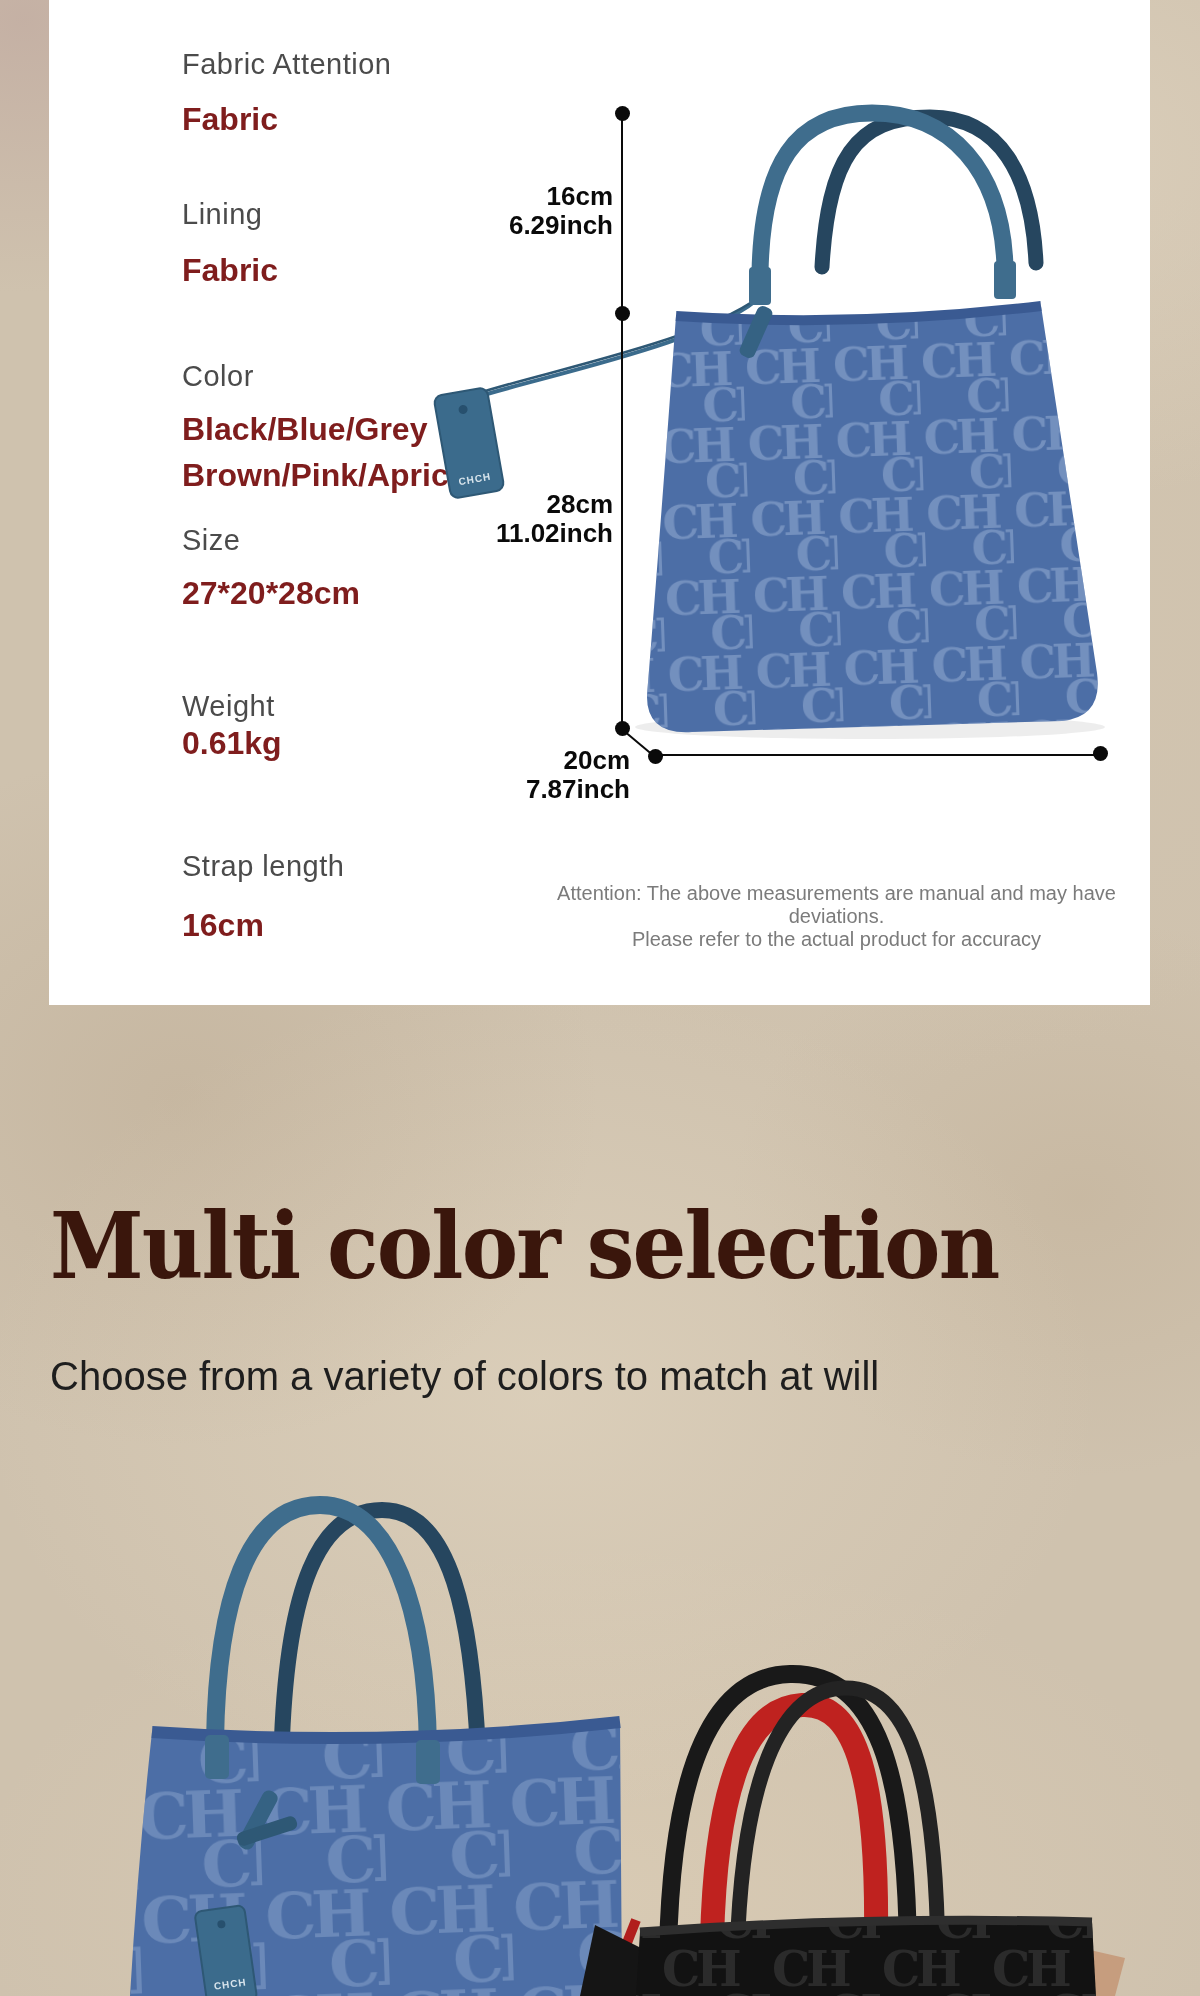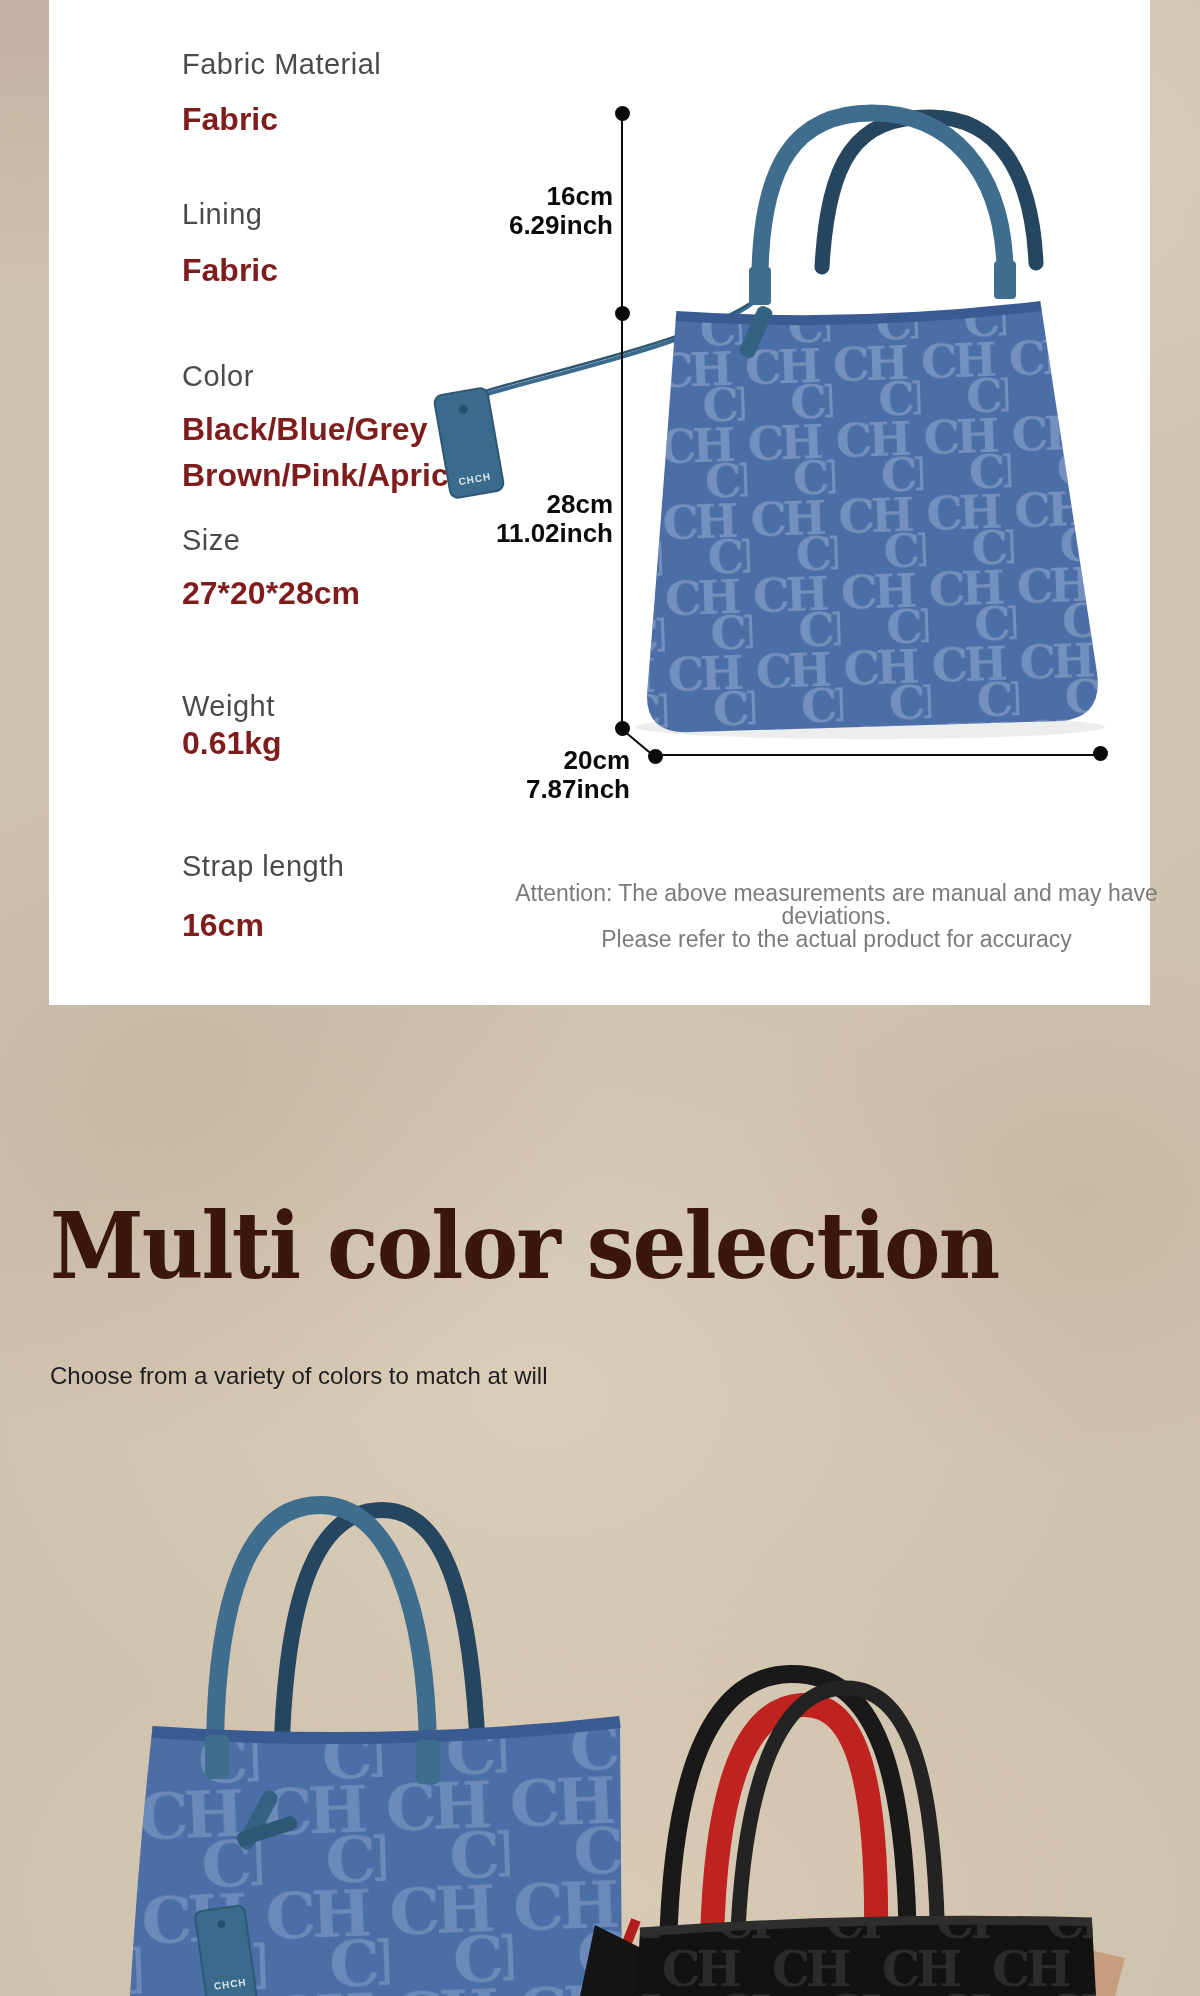--- a/index.html
+++ b/index.html
@@ -16,40 +16,40 @@
            radial-gradient(900px 500px at 50% 95%, rgba(225,210,185,.50), transparent 70%);}
   .card{position:absolute;left:49px;top:0;width:1101px;height:1005px;background:#ffffff;}
   .spec-label{position:absolute;left:133px;font-size:29px;font-weight:400;color:#4b4b4b;letter-spacing:.5px;}
   .spec-value{position:absolute;left:133px;font-size:32px;font-weight:700;color:#7f1d1d;line-height:46px;}
   .meas{position:absolute;font-size:26px;font-weight:700;color:#0a0a0a;line-height:29px;}
   .right{text-align:right;}
   .center{text-align:center;}
   .dot{position:absolute;width:15px;height:15px;border-radius:50%;background:#0a0a0a;}
   .mline{position:absolute;background:#0a0a0a;}
   .attention{position:absolute;left:460px;top:882px;width:655px;text-align:center;
-             font-size:23px;line-height:23px;color:#7b7b7b;font-weight:400;}
+             font-size:20px;line-height:23px;color:#7b7b7b;font-weight:400;}
   .section-title{position:absolute;left:50px;top:1192px;margin:0;
                  font-family:"DejaVu Serif",serif;font-weight:700;font-size:92px;
                  color:#3a160c;letter-spacing:-2px;white-space:nowrap;
                  transform:scaleX(.92);transform-origin:left center;}
-  .section-sub{position:absolute;left:50px;top:1352px;font-size:24px;line-height:48px;color:#1e1e1e;}
+  .section-sub{position:absolute;left:50px;top:1352px;font-size:40px;line-height:48px;color:#1e1e1e;}
   .bagsvg{position:absolute;}
   .pat{font-family:"DejaVu Serif",serif;font-weight:bold;font-size:46px;fill:#93abd2;opacity:.55;letter-spacing:-4px;}
   .patbig{font-family:"DejaVu Serif",serif;font-weight:bold;font-size:64px;fill:#8aa3cc;opacity:.5;letter-spacing:-5px;}
   .patblk{font-family:"DejaVu Serif",serif;font-weight:bold;font-size:48px;fill:#2e2e2e;opacity:.9;letter-spacing:-4px;}
   .tagtxt{font-family:"Liberation Sans",sans-serif;font-weight:bold;font-size:10px;fill:#d7e4ec;letter-spacing:1px;}
 </style>
 </head>
 <body>
 
 <div class="stage">
 
   <section class="card">
 
-    <div class="spec-label" style="top:48px">Fabric Material</div>
+    <div class="spec-label" style="top:48px">Fabric Attention</div>
     <div class="spec-value" style="top:96px">Fabric</div>
 
     <div class="spec-label" style="top:198px">Lining</div>
     <div class="spec-value" style="top:247px">Fabric</div>
 
     <div class="spec-label" style="top:360px">Color</div>
     <div class="spec-value" style="top:406px">
       <div>Black/Blue/Grey</div>
       <div>Brown/Pink/Apricot</div>
     </div>

